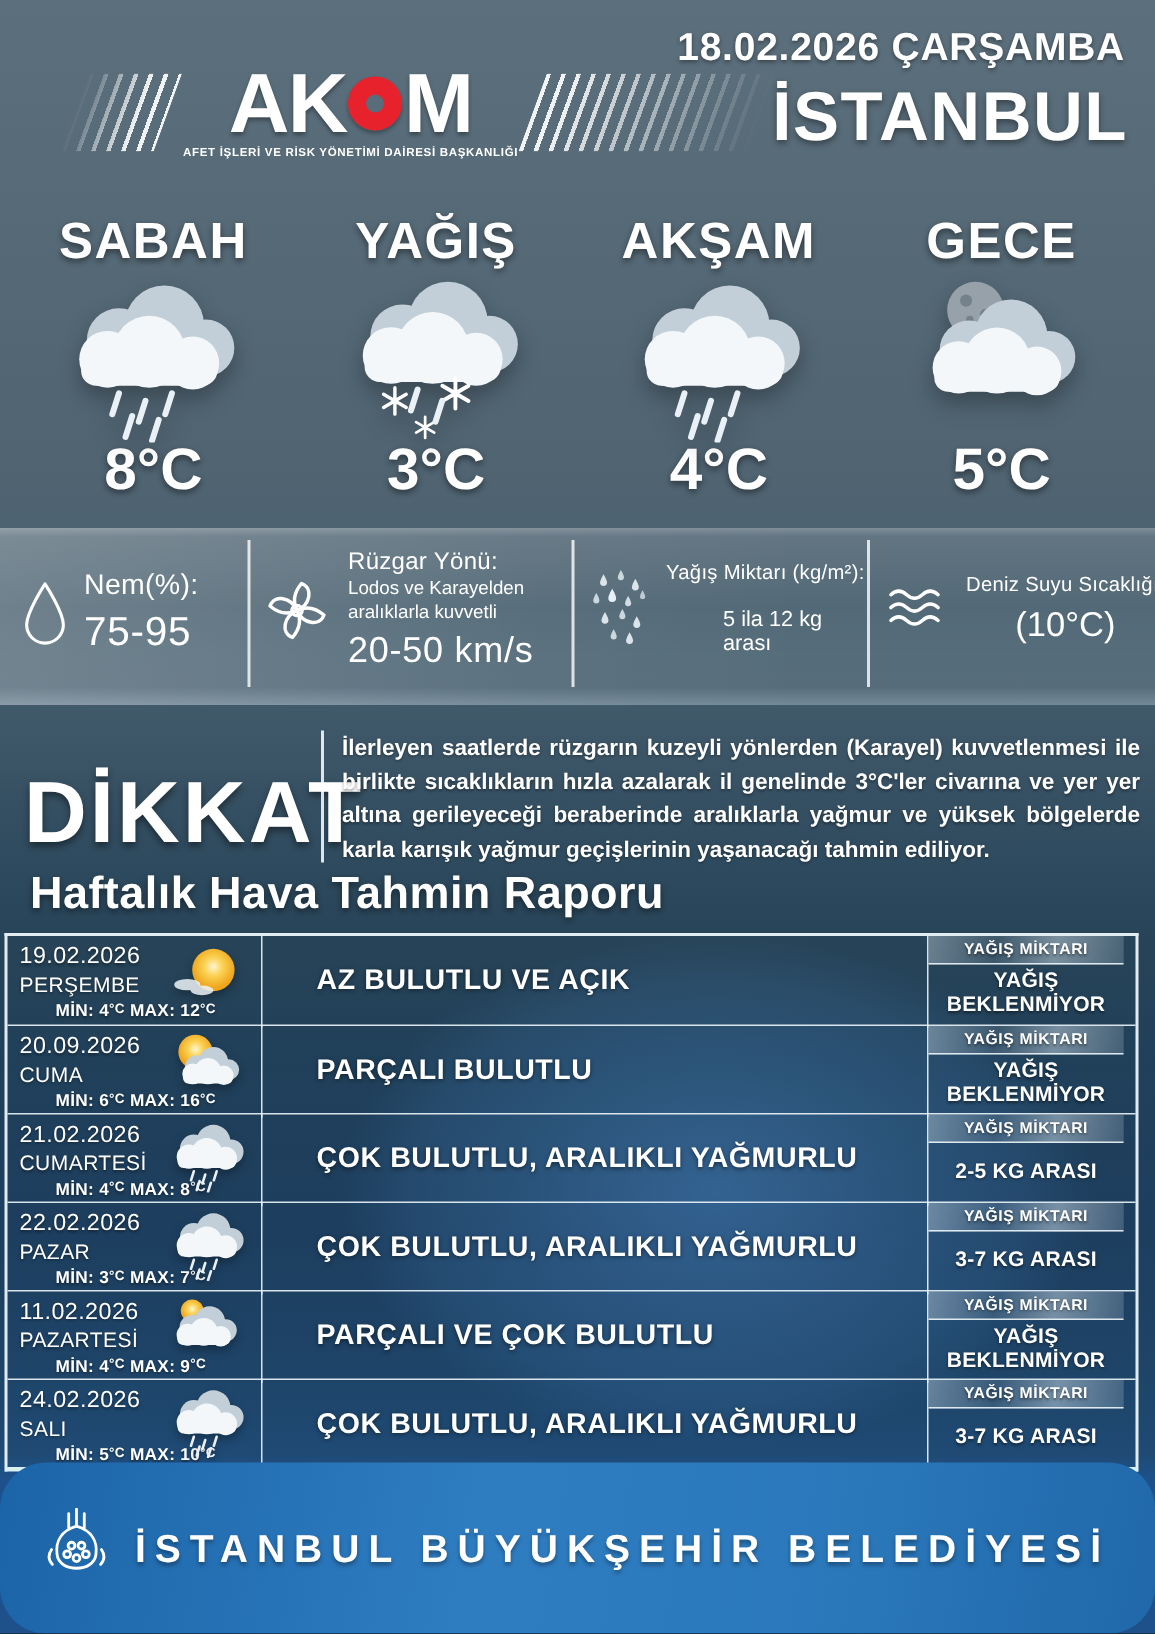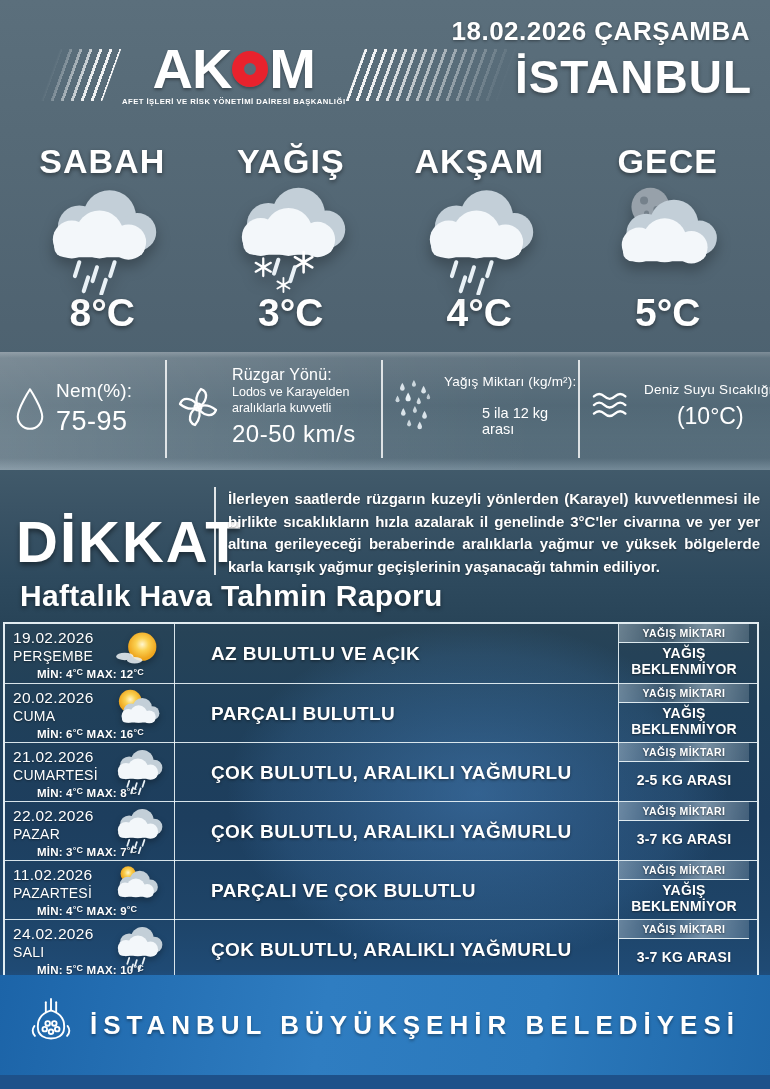--- a/index.html
+++ b/index.html
@@ -94,23 +94,23 @@
   .w-amt-hdr{height:19px;display:flex;align-items:center;justify-content:center;
     font-size:10.5px;font-weight:800;letter-spacing:.4px;
     border-bottom:1.6px solid rgba(236,246,250,.9);
     background:linear-gradient(100deg,rgba(190,205,215,.45),rgba(140,160,175,.22) 35%,rgba(205,220,230,.5) 65%,rgba(150,170,185,.3));
     text-shadow:0 1px 2px rgba(0,0,0,.5);}
   .w-amt-val{height:38px;display:flex;align-items:center;justify-content:center;text-align:center;
     font-size:14px;font-weight:800;line-height:1.12;padding:0 6px;letter-spacing:.2px;
     text-shadow:0 1px 2px rgba(0,0,0,.5);}
 
   
-  .footer{position:absolute;left:0;top:975px;width:770px;height:100px;
+  .footer{position:absolute;left:0;top:975px;width:770px;height:114px;
     background:linear-gradient(100deg,#1c64a8,#2f7dc1 42%,#2b79bc 70%,#2068a9);
-    display:flex;align-items:center;justify-content:center;gap:18px;}
+    display:flex;align-items:center;justify-content:center;gap:18px;border-radius:31px;}
   .footer-org{font-size:26px;font-weight:800;letter-spacing:6px;text-shadow:0 2px 3px rgba(0,0,0,.35);}
   .flogo svg{width:42px;height:54px;display:block;}
 </style>
 </head>
 <body>
 
 <div class="poster" data-interactable="false">
 
   <div class="hdr-date" data-interactable="false">18.02.2026 ÇARŞAMBA</div>
   <div class="hdr-city" data-interactable="false">İSTANBUL</div>
@@ -367,21 +367,21 @@
         <div class="wc wc2" data-interactable="false">
           <div class="w-desc" data-interactable="false">AZ BULUTLU VE AÇIK</div>
         </div>
         <div class="wc wc3" data-interactable="false">
           <div class="w-amt-hdr" data-interactable="false">YAĞIŞ MİKTARI</div>
           <div class="w-amt-val" data-interactable="false">YAĞIŞ BEKLENMİYOR</div>
         </div>
       </div>
       <div class="wrow" data-interactable="false">
         <div class="wc wc1" data-interactable="false">
-          <div class="w-date" data-interactable="false">20.02.2026</div>
+          <div class="w-date" data-interactable="false">20.09.2026</div>
           <div class="w-day" data-interactable="false">CUMA</div>
           <div class="w-mm" data-interactable="false"><span>MİN: 6</span><span class="deg">°C</span> <span>MAX: 16</span><span class="deg">°C</span></div>
           <div class="ricon" data-interactable="false"><svg viewBox="0 0 120 92" xmlns="http://www.w3.org/2000/svg">
               <defs>
                 <radialGradient id="g1" cx="50%" cy="42%">
                   <stop offset="0%" stop-color="#fff6cf"></stop>
                   <stop offset="45%" stop-color="#fbd152"></stop>
                   <stop offset="100%" stop-color="#efa61e"></stop>
                 </radialGradient>
               </defs>

